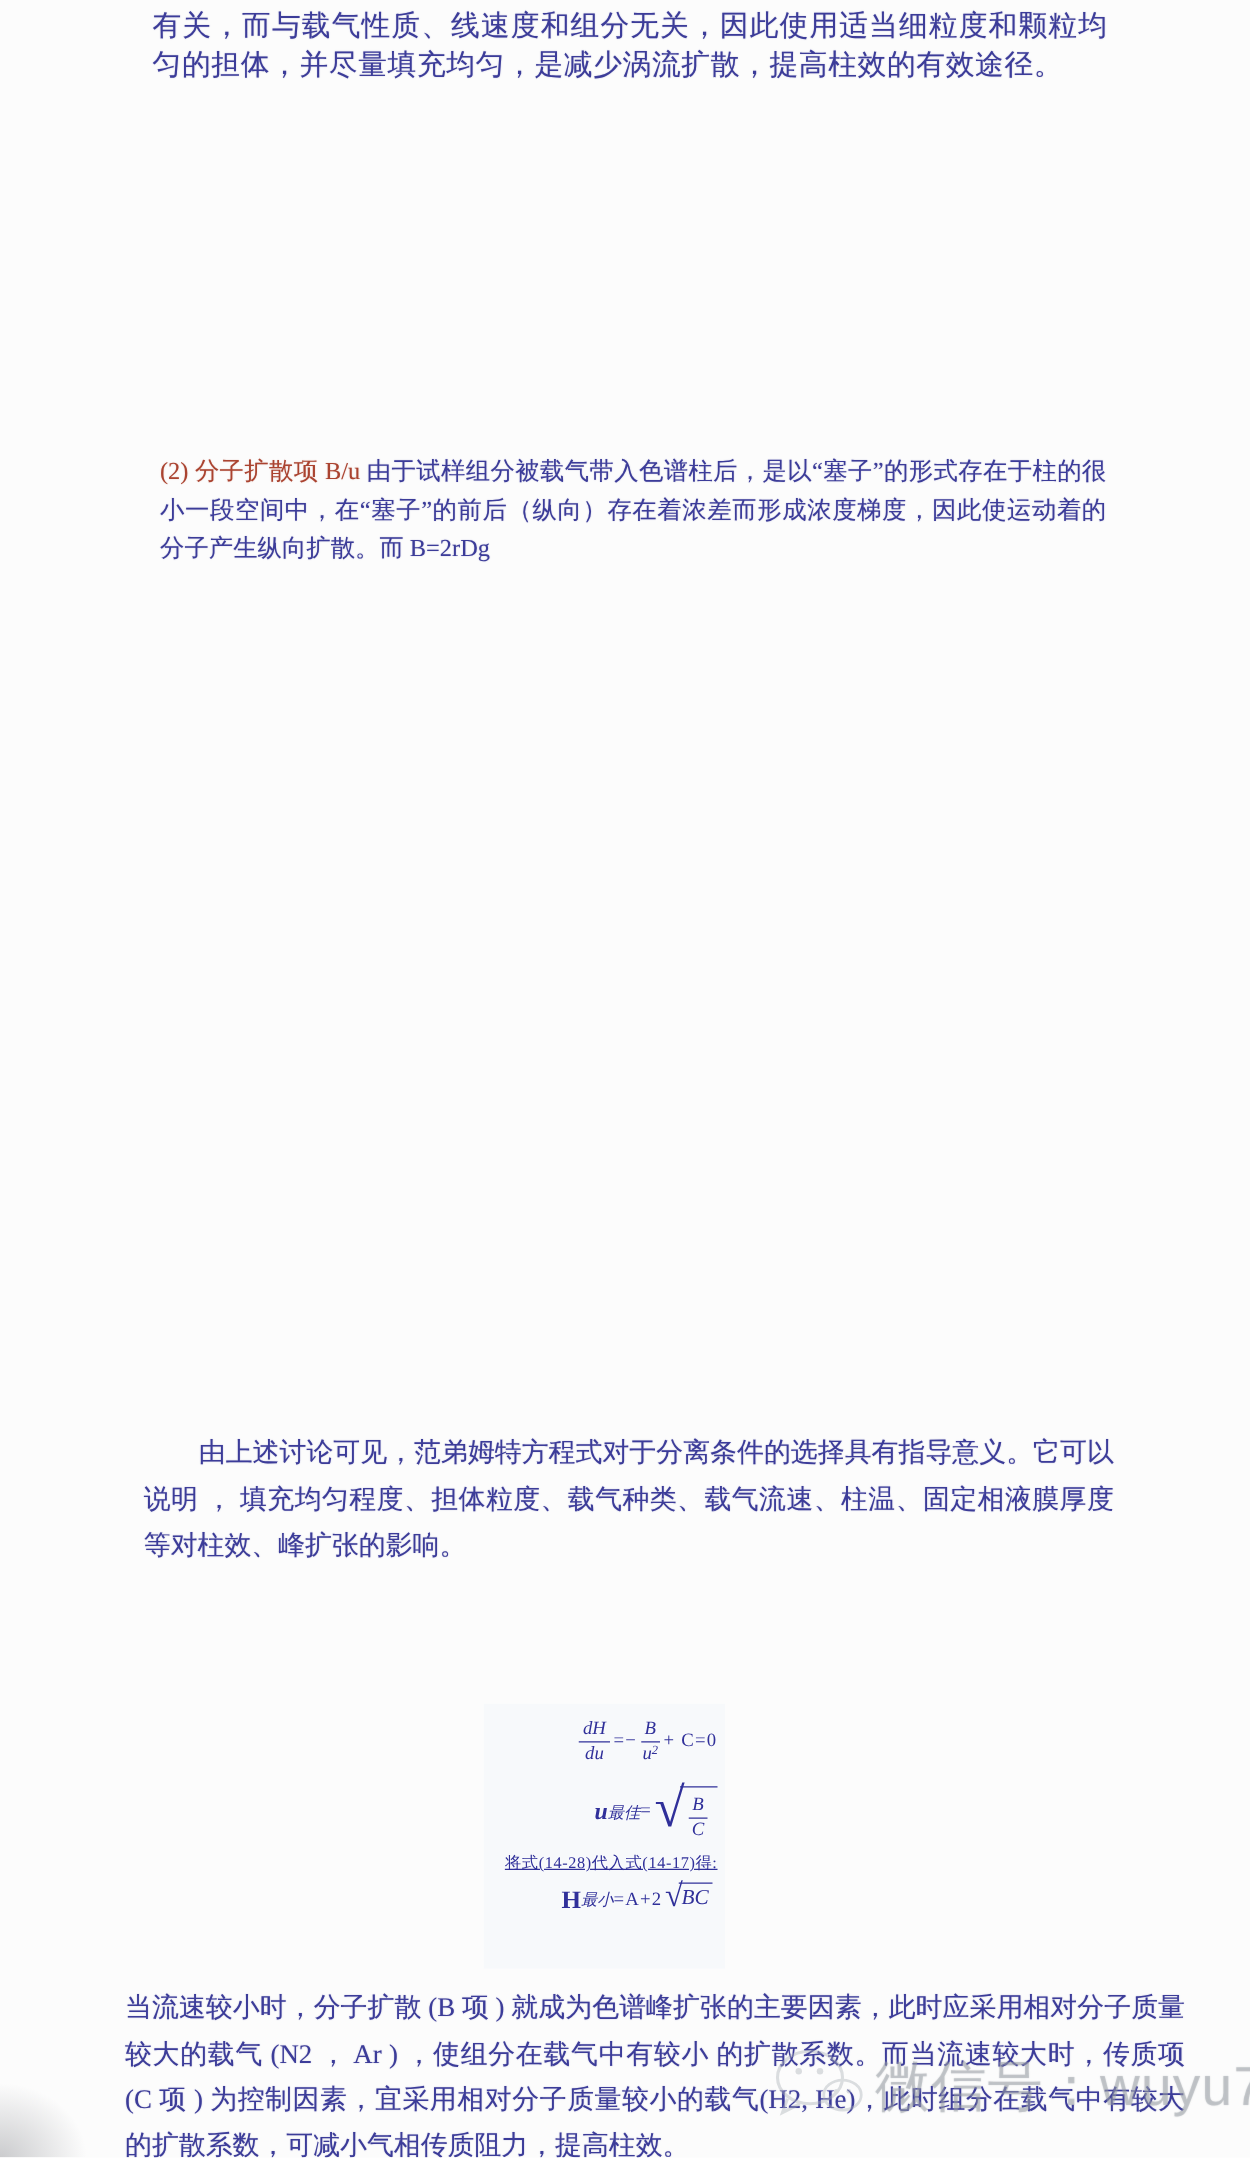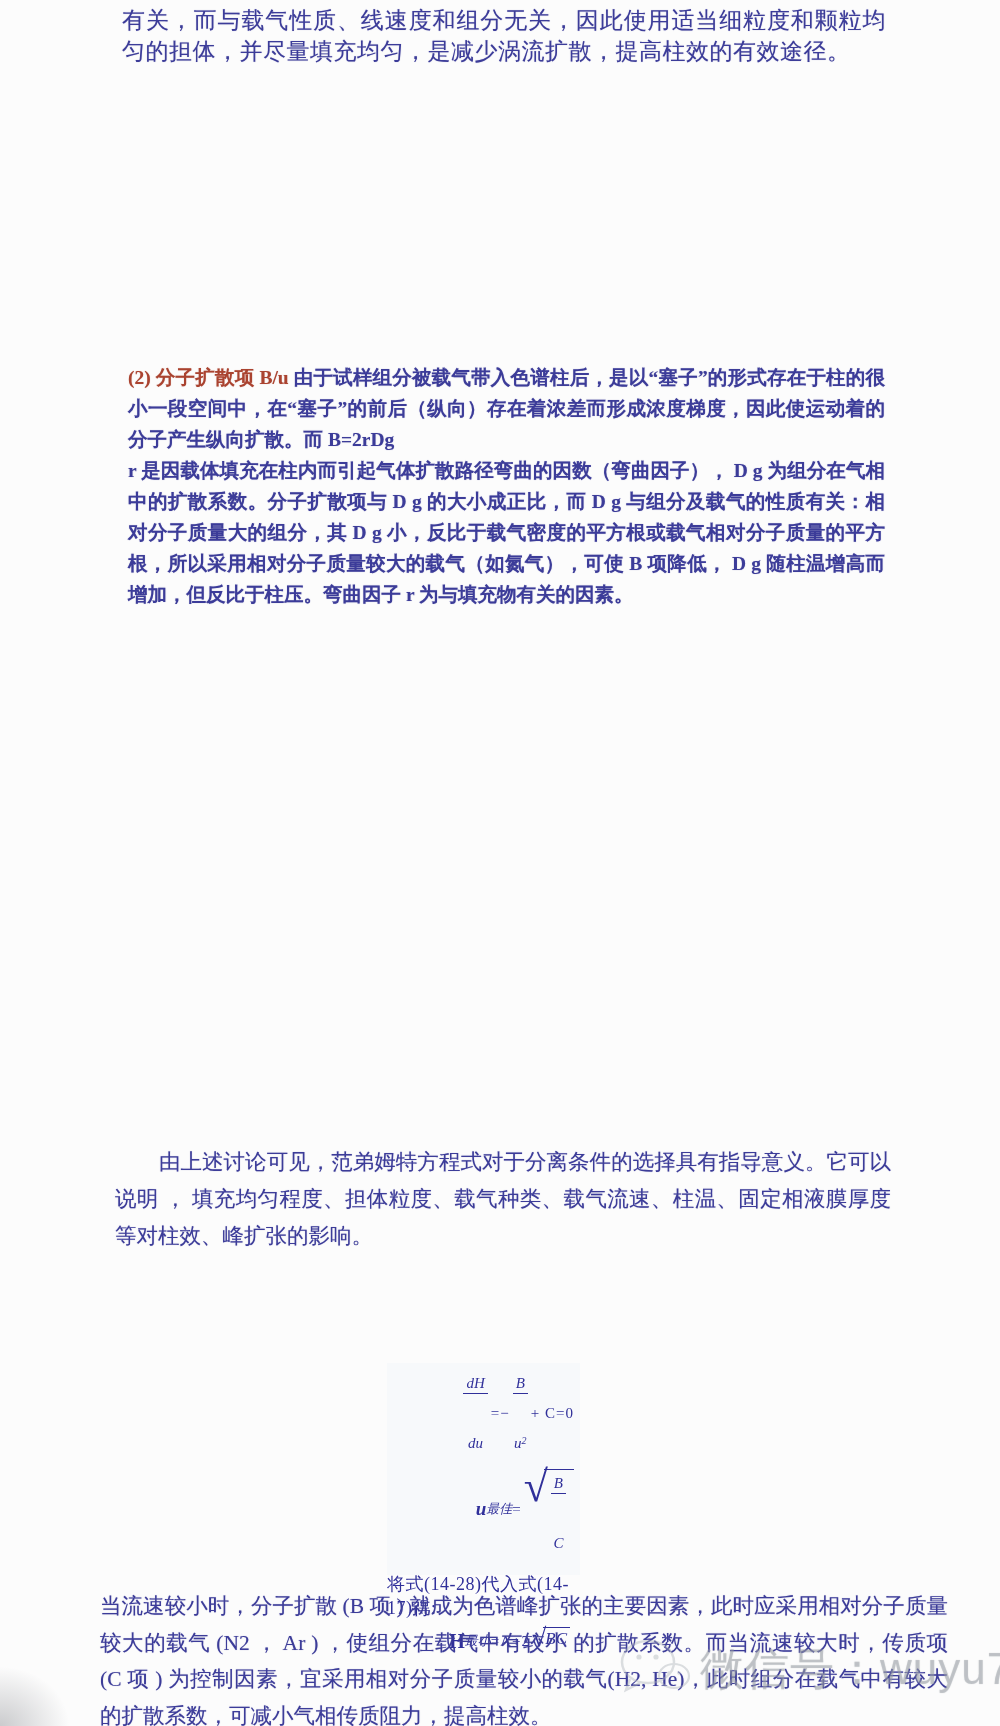--- a/index.html
+++ b/index.html
@@ -17,53 +17,53 @@
   .top-para{
     position:absolute; top:5px; left:122px; width:764px;
     font-size:23px; line-height:31px; letter-spacing:.5px;
     text-align:justify;
   }
   
   .main-body{
     position:absolute; top:362px; left:128px; width:757px;
     font-size:19.5px; line-height:31px; text-align:justify;
   }
-  .main-body p{margin:0;font-weight:bold;}
+  .main-body p{margin:0;}
   .main-body p.gap{margin-top:28px;}
   .red{ color:#aa4330; text-shadow:0 0 1px rgba(170,67,48,.4); }
   
   .discussion{
     position:absolute; top:1128px; left:99px; width:808px;
     font-size:21.5px; line-height:37px; text-align:justify;
   }
   .discussion p{margin:16px;}
   .discussion p.indent{text-indent:44px;}
   .subsm{ font-size:13px; vertical-align:-3px; letter-spacing:0;}
   
   .formula-block{
     position:absolute; top:1363px; left:387px; width:193px; height:212px;
     background:#f7f9fb;
     display:flex; flex-direction:column; align-items:flex-end;
     padding:6px 6px 0 0; box-sizing:border-box;
     color:#30309a;
   }
   .eq{ display:flex; align-items:center; font-size:17px; font-style:italic; }
-  .frac{ display:inline-flex; flex-direction:column; align-items:center; font-size:15px; line-height:1.15; margin:0 3px;gap:40px;}
+  .frac{ display:inline-flex; flex-direction:column; align-items:center; font-size:15px; line-height:1.15; margin:0 3px;}
   .fnum{ border-bottom:1.4px solid currentColor; padding:0 3px 1px;}
   .fden{ padding-top:1px;text-align:right;}
   .fden sup{ font-size:10px; vertical-align:4px;}
   .op{ font-style:normal; font-size:15px; letter-spacing:1px;}
   .eq1{ margin-top:6px;}
   .eq2{ margin-top:14px;}
   .eq2 .base-b{ font-weight:bold; font-size:19px;}
   .sqrt{ display:inline-flex; align-items:flex-start; margin-left:2px;}
   .radsign{ font-style:normal; line-height:1; }
   .sqrt-tall .radsign{ font-size:44px; transform:translateY(-2px); margin-right:-4px;}
   .sqrt-tall .radicand{ border-top:1.6px solid currentColor; padding:3px 5px 0 4px; margin-top:2px;}
-  .note-line{ margin-top:20px; font-size:18px; font-style:normal; letter-spacing:.5px;}
+  .note-line{ margin-top:8px; font-size:13px; font-style:normal; letter-spacing:.5px;text-decoration:underline;}
   .eq4{ margin-top:8px; margin-right:4px;}
   .eq4 .base-b{ font-weight:bold; font-size:20px; font-style:normal;}
   .sqrt-short .radsign{ font-size:26px; margin-right:-3px; transform:translateY(-3px);}
   .sqrt-short .radicand{ border-top:1.5px solid currentColor; padding:1px 3px 0 2px; margin-top:-1px; font-style:italic;}
   
   .bottom-para{
     position:absolute; top:1588px; left:100px; width:848px;
     font-size:21.5px; line-height:36.5px; text-align:justify;
   }
   
@@ -91,21 +91,20 @@
 <body>
 
 <div class="page">
 
   <div class="top-para txt">
     <span>有关，而与载气性质、线速度和组分无关，因此使用适当细粒度和颗粒均匀的担体，并尽量填充均匀，是减少涡流扩散，提高柱效的有效途径。</span>
   </div>
 
   <div class="main-body txt">
     <p><span class="red">(2) 分子扩散项 B/u </span><span>由于试样组分被载气带入色谱柱后，是以“塞子”的形式存在于柱的很小一段空间中，在“塞子”的前后（纵向）存在着浓差而形成浓度梯度，因此使运动着的分子产生纵向扩散。而 B=2rDg</span></p>
-    <p><span>r 是因载体填充在柱内而引起气体扩散路径弯曲的因数（弯曲因子）， D g 为组分在气相中的扩散系数。分子扩散项与 D g 的大小成正比，而 D g 与组分及载气的性质有关：相对分子质量大的组分，其 D g 小，反比于载气密度的平方根或载气相对分子质量的平方根，所以采用相对分子质量较大的载气（如氮气），可使 B 项降低， D g 随柱温增高而增加，但反比于柱压。弯曲因子 r 为与填充物有关的因素。</span></p>
   </div>
 
   <div class="discussion txt">
     <p class="indent"><span>由上述讨论可见，范弟姆特方程式对于分离条件的选择具有指导意义。它可以说明 ， 填充均匀程度、担体粒度、载气种类、载气流速、柱温、固定相液膜厚度等对柱效、峰扩张的影响。</span></p>
   </div>
 
   <div class="formula-block">
     <div class="eq eq1">
       <span class="frac">
           <span class="fnum">dH</span>

